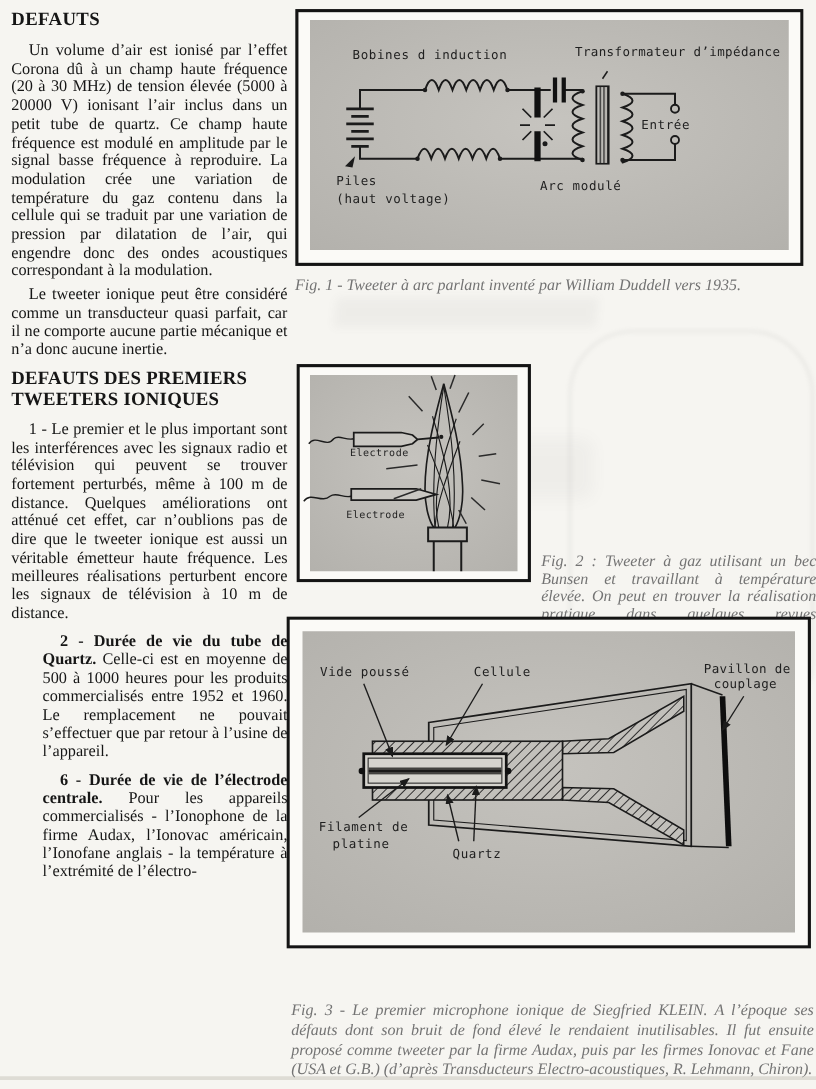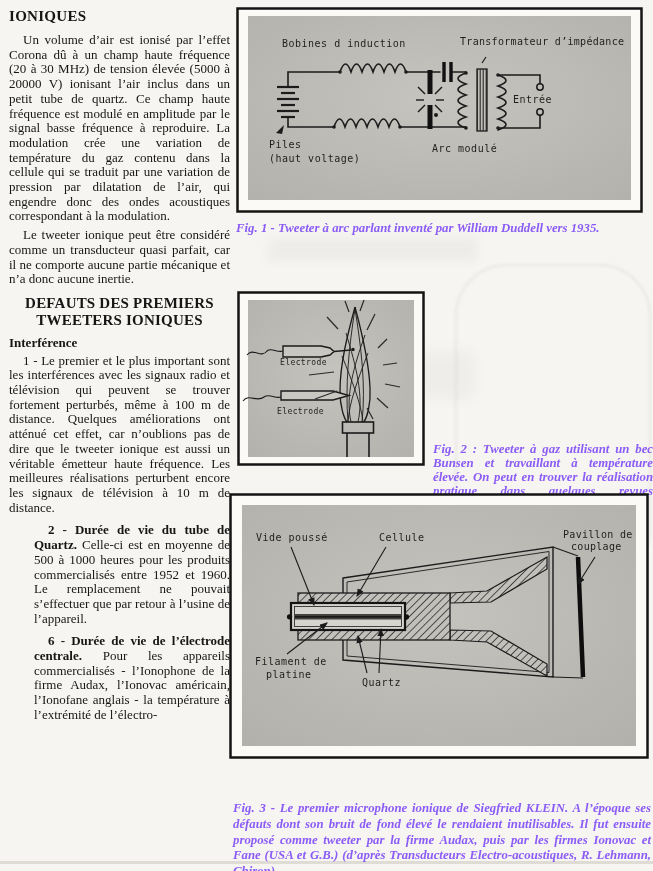--- a/index.html
+++ b/index.html
@@ -9,33 +9,33 @@
     font-family:"Liberation Serif", serif;
     color:#161616;
   }
   
   .text-col{
     position:absolute;left:9px;top:6px;width:221px;height:865px;
     overflow:hidden;text-align:justify;
     font-size:13px;line-height:14.7px;
   }
   .h1{font-size:15px;font-weight:bold;letter-spacing:.3px;margin:2px 0 8px;text-align:left;line-height:17px;}
-  .h2{font-size:15px;font-weight:bold;margin:8px 0 6px;text-align:center;line-height:17.5px;letter-spacing:.2px;}
+  .h2{font-size:15px;font-weight:bold;margin:8px 0 6px;text-align:left;line-height:17.5px;letter-spacing:.2px;}
   .h3{font-size:13px;font-weight:bold;margin:2px 0 3px;text-align:left;}
   .para{margin:0;text-indent:14px;}
   .para + .para{margin-top:4px;}
   .para.spaced{margin-top:8px;margin-left:25px;}
   .lead{font-weight:bold;}
   
   .fig{position:absolute;}
   #fig1{left:236px;top:7px;}
   #fig2{left:237px;top:291px;}
   #fig3{left:229px;top:493px;}
   .caption{
-    position:absolute;font-style:italic;font-weight:bold;font-size:12.8px;color:#8b5cf6;
+    position:absolute;font-style:italic;font-weight:normal;font-size:12.8px;color:#737373;
   }
   #fig1-caption{left:236px;top:221px;width:410px;line-height:15px;}
   #fig2-caption{left:433px;top:405px;width:220px;line-height:13.9px;text-align:justify;margin-top:38px;}
   #fig3-caption{left:233px;top:801px;width:418px;line-height:15.8px;text-align:justify;}
   
   .ghost{position:absolute;pointer-events:none;}
   #ghost1{left:268px;top:238px;width:210px;height:24px;background:#666;opacity:.055;filter:blur(4px);transform:skewX(-6deg);}
   #ghost2{left:330px;top:350px;width:145px;height:50px;background:#707070;opacity:.05;filter:blur(6px);border-radius:10px;}
   #ghost3{left:455px;top:264px;width:192px;height:312px;border:2.5px solid #8d8d8d;border-radius:52px;opacity:.14;filter:blur(1.5px);}
   #ghost4{left:0;top:861px;width:653px;height:3px;background:#dcd9d2;opacity:.9;}
@@ -44,25 +44,24 @@
 </style>
 </head>
 <body>
 
 <div class="ghost" id="ghost1"></div>
 <div class="ghost" id="ghost2"></div>
 <div class="ghost" id="ghost3"></div>
 <div class="ghost" id="ghost4"></div>
 
 <div class="text-col">
-  <div class="h1">IONIQUES</div>
+  <div class="h1">DEFAUTS</div>
   <p class="para">Un volume d’air est ionisé par l’effet Corona dû à un champ haute fréquence (20 à 30 MHz) de tension élevée (5000 à 20000 V) ionisant l’air inclus dans un petit tube de quartz. Ce champ haute fréquence est modulé en amplitude par le signal basse fréquence à reproduire. La modulation crée une variation de température du gaz contenu dans la cellule qui se traduit par une variation de pression par dilatation de l’air, qui engendre donc des ondes acoustiques correspondant à la modulation.</p>
   <p class="para">Le tweeter ionique peut être considéré comme un transducteur quasi parfait, car il ne comporte aucune partie mécanique et n’a donc aucune inertie.</p>
   <div class="h2">DEFAUTS DES PREMIERS TWEETERS IONIQUES</div>
-  <div class="h3">Interférence</div>
   <p class="para">1 - Le premier et le plus important sont les interférences avec les signaux radio et télévision qui peuvent se trouver fortement perturbés, même à 100 m de distance. Quelques améliorations ont atténué cet effet, car n’oublions pas de dire que le tweeter ionique est aussi un véritable émetteur haute fréquence. Les meilleures réalisations perturbent encore les signaux de télévision à 10 m de distance.</p>
   <p class="para spaced"><span class="lead">2 - Durée de vie du tube de Quartz.</span><span> Celle-ci est en moyenne de 500 à 1000 heures pour les produits commercialisés entre 1952 et 1960. Le remplacement ne pouvait s’effectuer que par retour à l’usine de l’appareil.</span></p>
   <p class="para spaced"><span class="lead">6 - Durée de vie de l’électrode centrale.</span><span> Pour les appareils commercialisés - l’Ionophone de la firme Audax, l’Ionovac américain, l’Ionofane anglais - la température à l’extrémité de l’électro-</span></p>
 </div>
 
 <svg class="fig" id="fig1" width="407" height="206" viewBox="0 0 407 206">
   <defs>
     <radialGradient id="pg1" cx="50%" cy="45%" r="75%">
       <stop offset="0%" stop-color="#c6c4bf"></stop>
         <stop offset="100%" stop-color="#b3b1ac"></stop>

